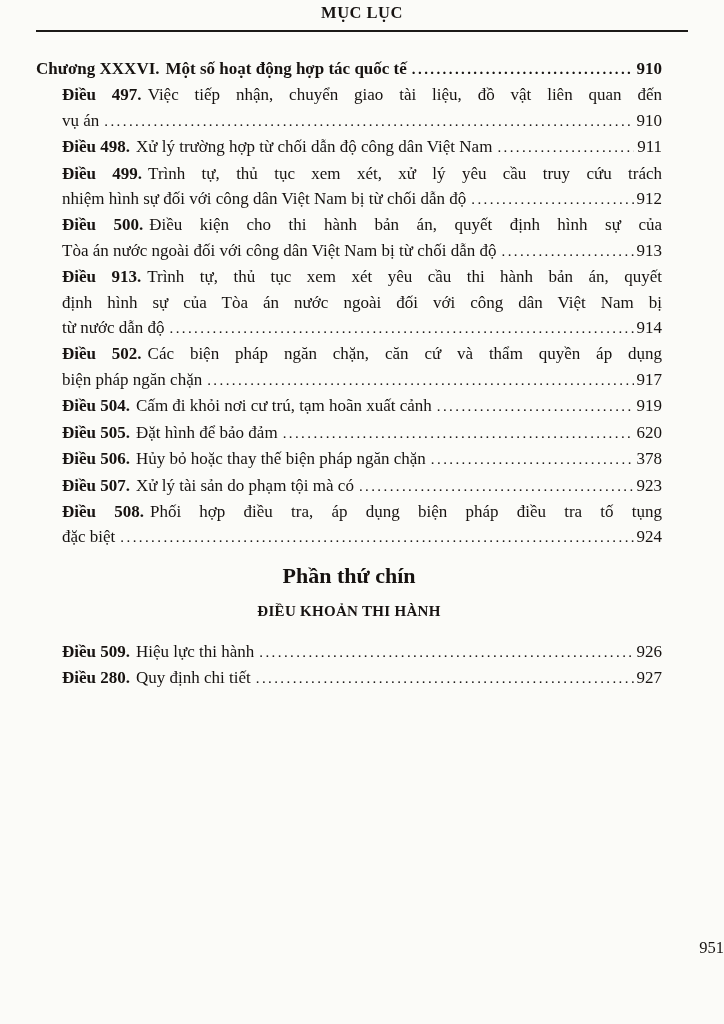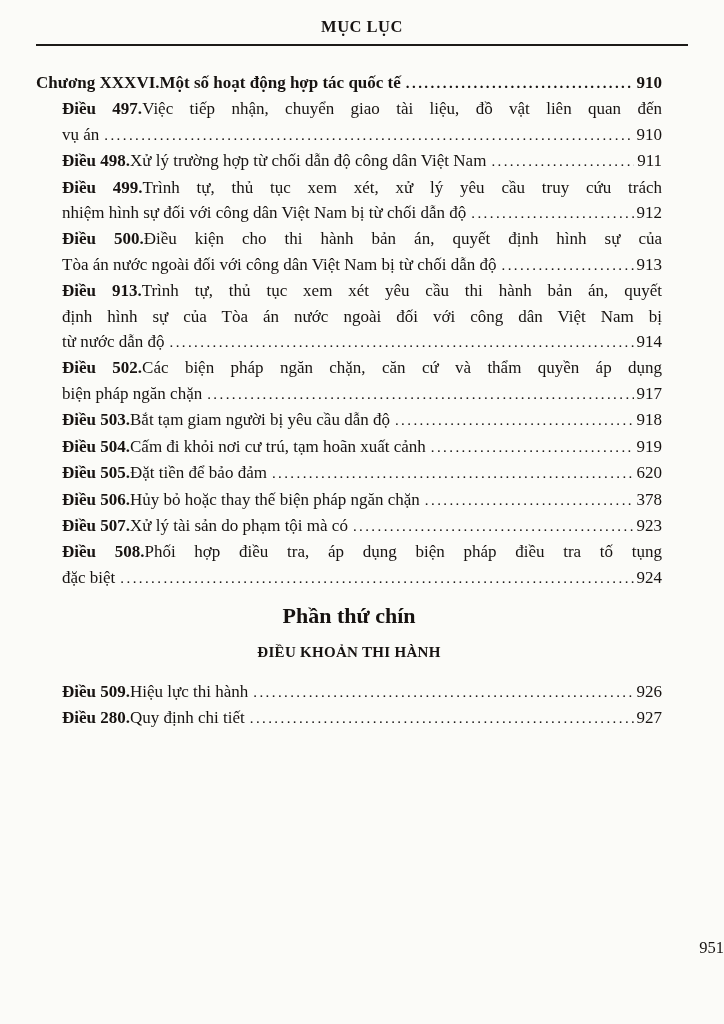--- a/index.html
+++ b/index.html
@@ -7,21 +7,21 @@
     position: relative;
     width: 724px;
     height: 1024px;
     margin: 0 auto;
     background: #fbfbf8;
     color: #171311;
     font-family: "Liberation Serif", "DejaVu Serif", serif;
     overflow: hidden;
     box-sizing: border-box;
   }
-  .doc-header { padding-top: 17px; text-align: center; }
+  .doc-header { padding-top: 3px; text-align: center; }
   .doc-header .title {
     font-weight: bold;
     font-size: 16.5px;
     letter-spacing: 0.5px;
   }
   .header-rule {
     height: 0;
     border-top: 2px solid #1c1a18;
     margin: 7px 36px 0 36px;
   }
@@ -29,21 +29,21 @@
     margin: 24px 62px 0 36px;
     font-size: 17px;
     line-height: 25.4px;
   }
   .toc-entry { padding-left: 26px; }
   .toc-entry.chapter { padding-left: 0; font-weight: bold; }
   .entry-line { display: block; }
   
   .entry-line:not(.last) { text-align: justify; text-align-last: justify; }
   .entry-line.last { display: flex; align-items: baseline; }
-  .entry-label { font-weight: bold; white-space: nowrap; flex: 0 0 auto; }
+  .entry-label { font-weight: bold; margin-right: 6px; white-space: nowrap; flex: 0 0 auto; }
   .entry-text { white-space: nowrap; flex: 0 0 auto; }
   .leader {
     flex: 1 1 auto;
     min-width: 12px;
     overflow: hidden;
     white-space: nowrap;
     margin: 0 3px 0 5px;
   }
   .leader::after {
     content: "........................................................................................................................................................................";
@@ -125,38 +125,30 @@
         <div class="toc-entry">
           <div class="entry-line"><span class="entry-label">Điều 502.</span><span class="entry-text">Các biện pháp ngăn chặn, căn cứ và thẩm quyền áp dụng</span></div>
           <div class="entry-line last">
             <span class="entry-text">biện pháp ngăn chặn</span>
             <span class="leader"></span>
             <span class="page-num">917</span>
           </div>
         </div>
         <div class="toc-entry">
           <div class="entry-line last">
-            <span class="entry-label">Điều 503.</span>
-            <span class="entry-text">Bắt tạm giam người bị yêu cầu dẫn độ</span>
-            <span class="leader"></span>
-            <span class="page-num">918</span>
-          </div>
-        </div>
-        <div class="toc-entry">
-          <div class="entry-line last">
             <span class="entry-label">Điều 504.</span>
             <span class="entry-text">Cấm đi khỏi nơi cư trú, tạm hoãn xuất cảnh</span>
             <span class="leader"></span>
             <span class="page-num">919</span>
           </div>
         </div>
         <div class="toc-entry">
           <div class="entry-line last">
             <span class="entry-label">Điều 505.</span>
-            <span class="entry-text">Đặt tiền để bảo đảm</span>
+            <span class="entry-text">Đặt hình để bảo đảm</span>
             <span class="leader"></span>
             <span class="page-num">620</span>
           </div>
         </div>
         <div class="toc-entry">
           <div class="entry-line last">
             <span class="entry-label">Điều 506.</span>
             <span class="entry-text">Hủy bỏ hoặc thay thế biện pháp ngăn chặn</span>
             <span class="leader"></span>
             <span class="page-num">378</span>

